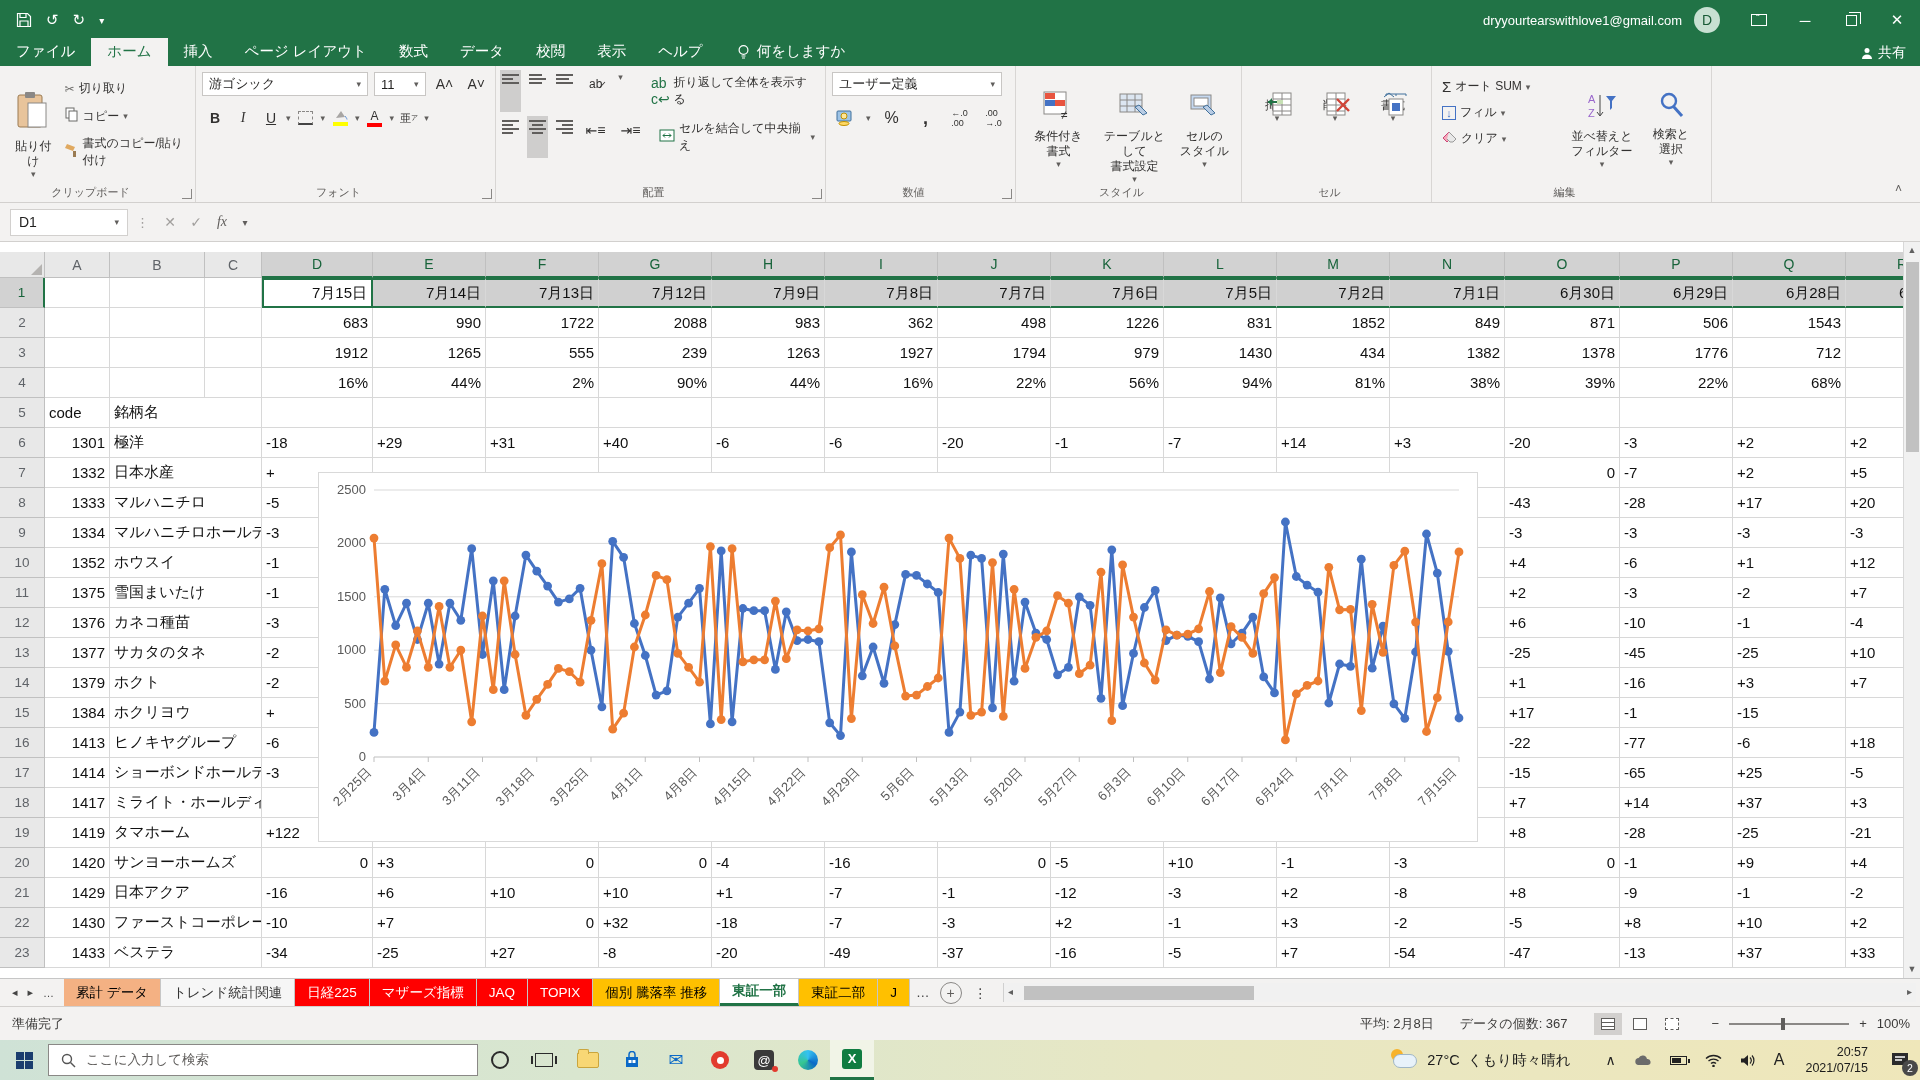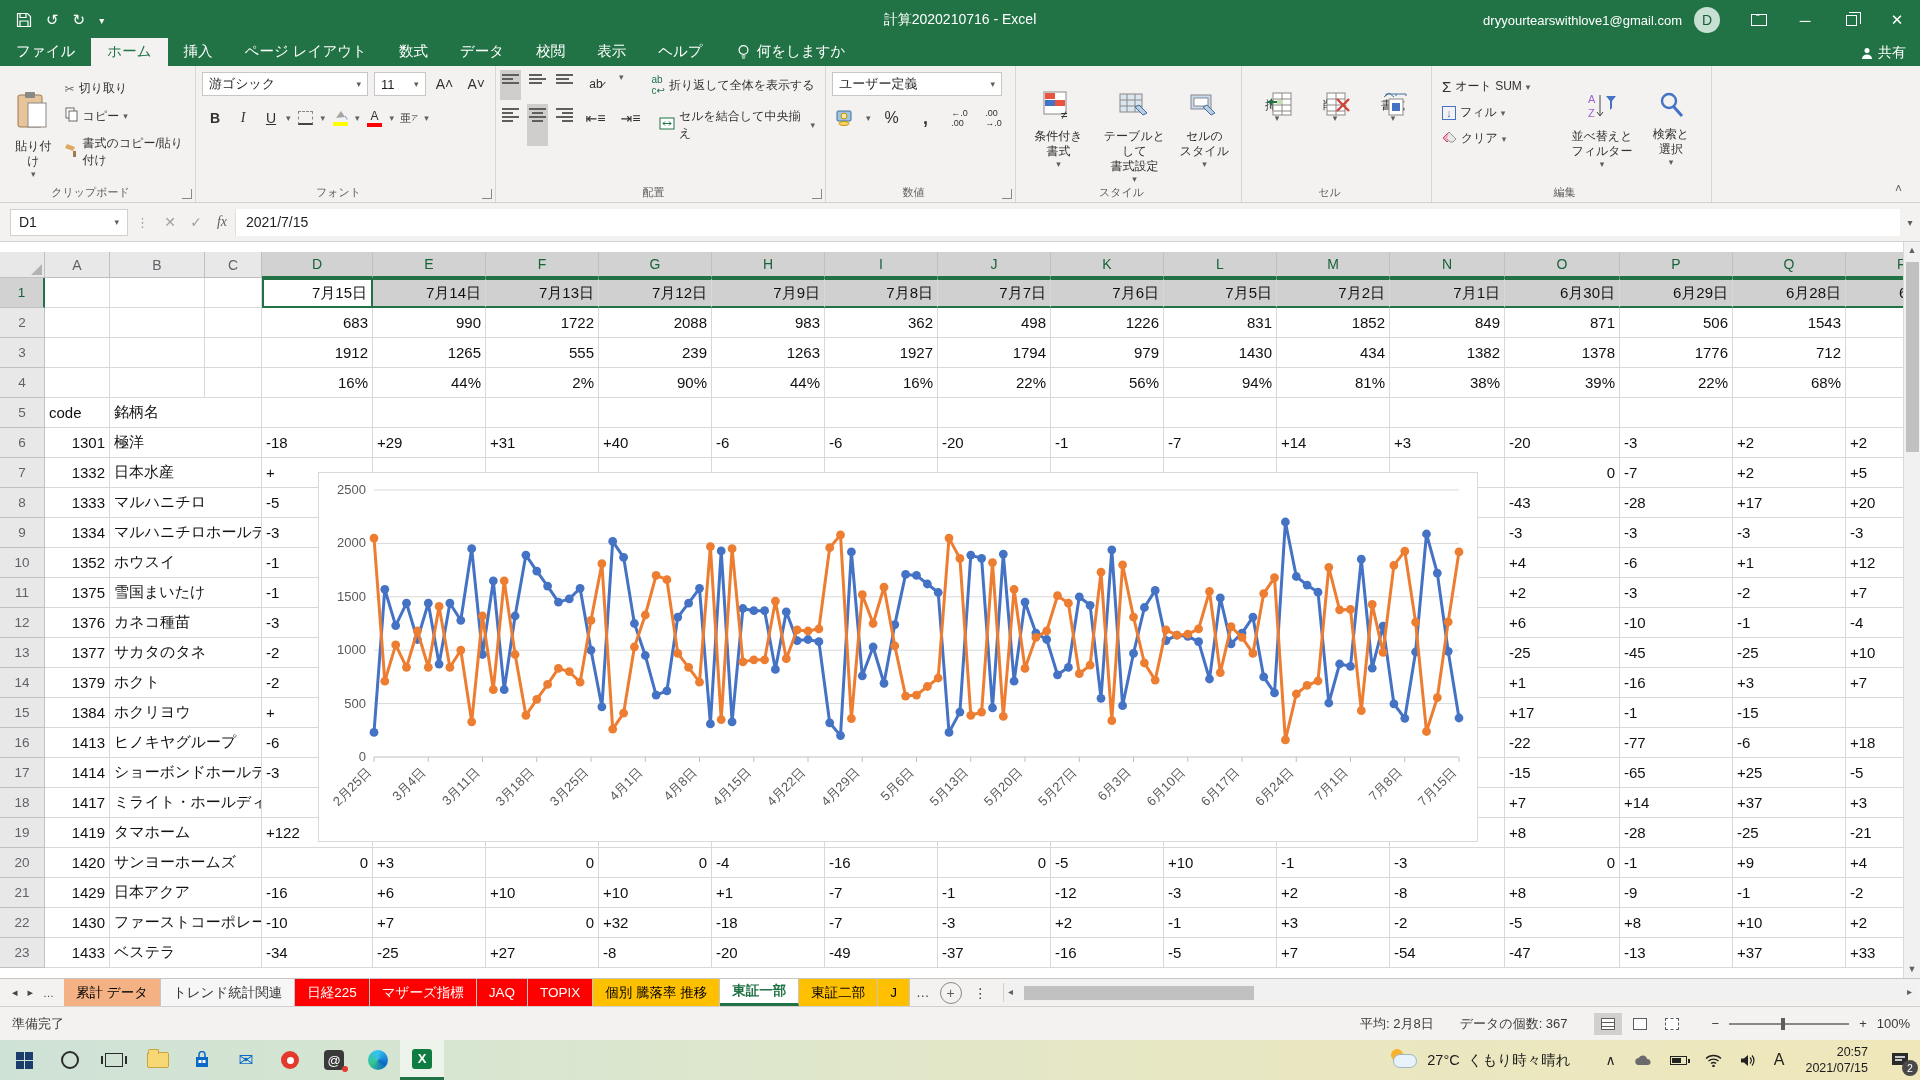--- a/index.html
+++ b/index.html
@@ -153,21 +153,20 @@
   <div class="qat">
     <span class="qicon">
       <svg width="16" height="16" viewBox="0 0 16 16">
           <path fill="none" stroke="#fff" stroke-width="1.2" d="M1.5 1.5h10l3 3v10h-13zM4 1.5v4h6v-4M4 14v-5h8v5"></path>
         </svg>
     </span>
     <span class="qicon">↺</span>
     <span class="qicon">↻</span>
     <span class="qicon" style="font-size:10px">▾</span>
   </div>
-  <div id="title-text">計算2020210716 - Excel</div>
   <div class="tb-right">
     <span id="account-email">dryyourtearswithlove1@gmail.com</span>
     <span id="avatar">D</span>
     <span class="winbtn">
         <span class="ribbonopts"></span>
       </span>
     <span class="winbtn">─</span>
     <span class="winbtn">
         <span class="restore-box"></span>
       </span>
@@ -297,21 +296,21 @@
           <i style="width:13px"></i>
         </span>
       <span class="alignicon">
           <i style="width:17px"></i>
           <i style="width:13px"></i>
           <i style="width:17px"></i>
         </span>
       <span class="ficonbtn" style="font-size:12px">ab̷</span>
       <span class="dd">▾</span>
       <div class="smallrow" style="margin-left:14px">
-        <span style="font-size:10px;color:#217346">ab<br>c↩</span>
+        <span style="font-size:14px;color:#217346">ab<br>c↩</span>
         <span>折り返して全体を表示する</span>
       </div>
     </div>
     <div style="display:flex; gap:10px; margin-top:8px;">
       <span class="alignicon">
           <i style="width:17px"></i>
           <i style="width:11px"></i>
           <i style="width:17px"></i>
           <i style="width:11px"></i>
         </span>
@@ -503,21 +502,20 @@
 
 <div id="formulabar">
   <div id="namebox">
     <span>D1</span>
     <span class="dd">▾</span>
   </div>
   <span class="fb-div">⋮</span>
   <span class="fb-btn">✕</span>
   <span class="fb-btn">✓</span>
   <span class="fb-btn fb-fx">fx</span>
-  <div id="formula-input">2021/7/15</div>
   <span style="width:20px;text-align:center;color:#605e5c;font-size:10px;cursor:pointer">▾</span>
 </div>
 
 <div id="sheet">
   <div id="colheaders">
       <div class="chcell corner" style="width:45px"></div>
       <div class="chcell" style="width:65px">A</div>
       <div class="chcell" style="width:95px">B</div>
       <div class="chcell" style="width:57px">C</div>
       <div class="chcell sel" style="width:111px">D</div>
@@ -1328,20 +1326,27 @@
 
 <div id="taskbar">
   <div id="startbtn">
     <span class="winlogo">
         <span></span>
         <span></span>
         <span></span>
         <span></span>
       </span>
   </div>
+  <div id="searchbox">
+    <svg width="15" height="15" viewBox="0 0 15 15">
+        <circle cx="6" cy="6" r="4.5" fill="none" stroke="#555" stroke-width="1.4"></circle>
+        <path d="M9.5 9.5L14 14" stroke="#555" stroke-width="1.4"></path>
+      </svg>
+    <span>ここに入力して検索</span>
+  </div>
   <span class="tb-icon">
     <span style="width:18px;height:18px;border-radius:50%;border:2.5px solid #2b2b2b;"></span>
   </span>
   <span class="tb-icon">
     <span style="width:18px;height:14px;border:1.6px solid #2b2b2b;position:relative">
         <span style="position:absolute;left:-5px;top:2px;width:2px;height:8px;background:#2b2b2b"></span>
         <span style="position:absolute;right:-5px;top:2px;width:2px;height:8px;background:#2b2b2b"></span>
       </span>
   </span>
   <span class="tb-icon">

